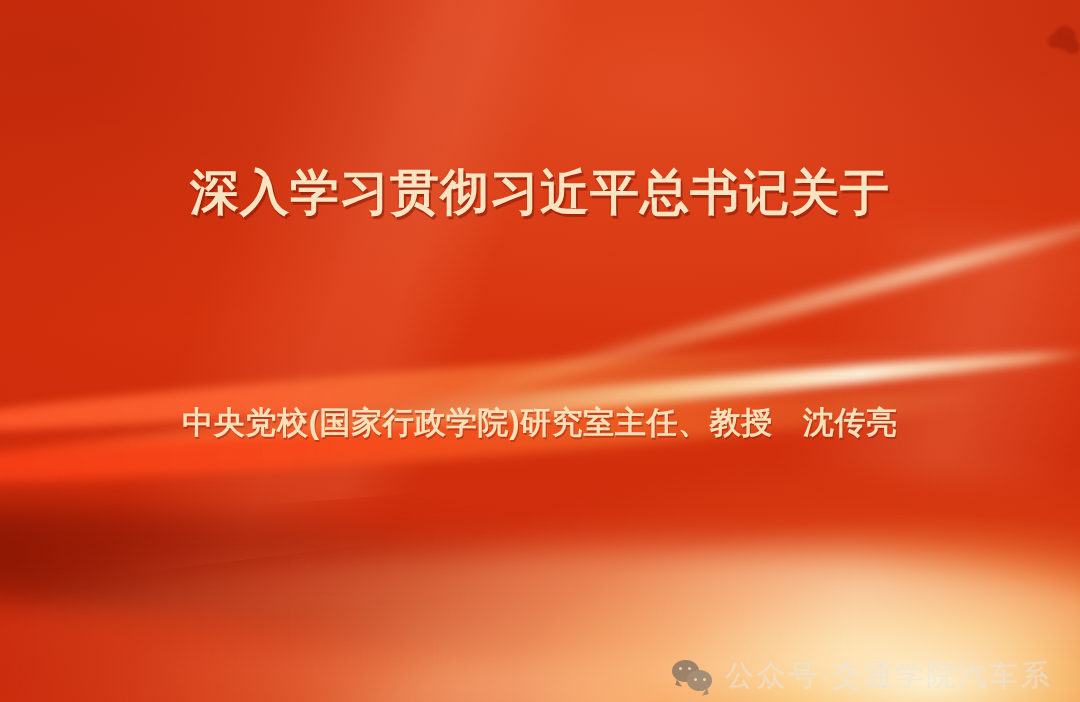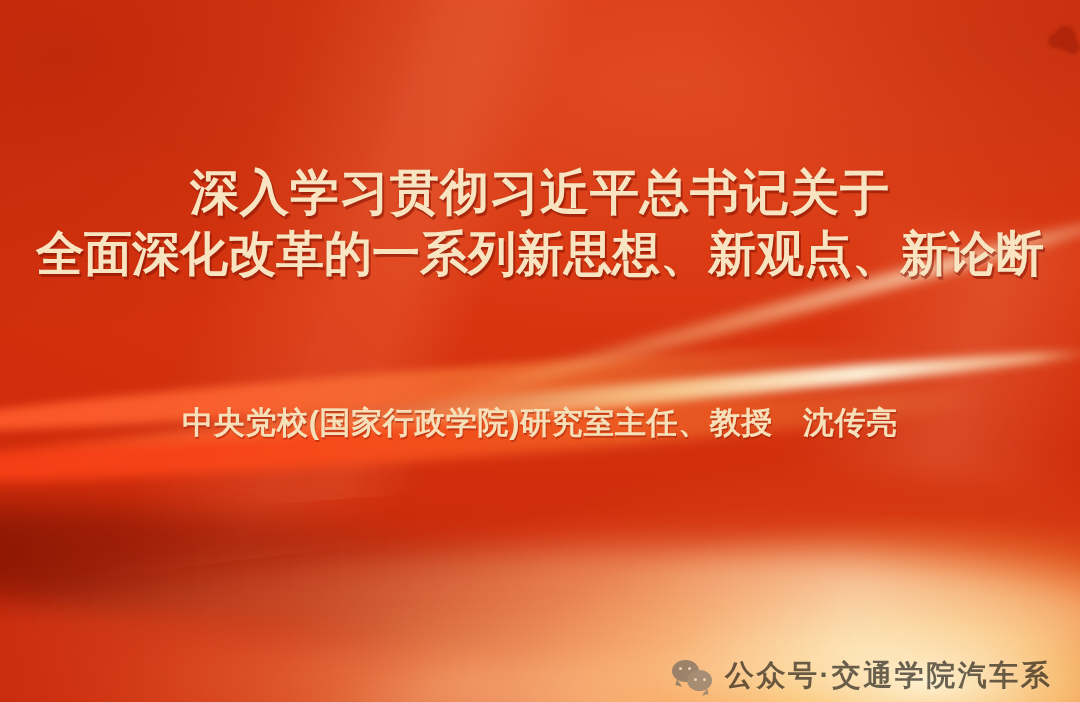--- a/index.html
+++ b/index.html
@@ -252,23 +252,23 @@
     width: 3px; height: 3px;
     background: #e8e2d8;
     border-radius: 50%;
   }
   .wechat-icon .d1 { left: 7px;  top: 8px; }
   .wechat-icon .d2 { left: 16px; top: 8px; }
   .wechat-icon .d3 { left: 22px; top: 19px; }
   .wechat-icon .d4 { left: 31px; top: 19px; }
 
   .watermark-text {
-    color: #000000;
+    color: #e5e5e5;
     font-size: 29px;
-    font-weight: 700;
+    font-weight: 400;
     letter-spacing: 2.5px;
     white-space: nowrap;
     text-shadow: 0 1px 1px rgba(255,235,200,0.35);
   }
 </style>
 </head>
 <body>
 
 <div class="stage">
 
@@ -293,21 +293,20 @@
   <div class="corner-emblem">
     <div class="blob b1"></div>
     <div class="blob b2"></div>
     <div class="blob b3"></div>
   </div>
 
   <div class="content">
 
     <div class="title-block">
       <span class="title-line">深入学习贯彻习近平总书记关于</span>
-      <span class="title-line wide">全面深化改革的一系列新思想、新观点、新论断</span>
     </div>
 
     <div class="subtitle">
       <span>中央党校(国家行政学院)研究室主任、教授</span><span class="gap"></span><span>沈传亮</span>
     </div>
 
     <div class="watermark">
       <span class="wechat-icon">
         <span class="bub big"></span>
         <span class="bub small"></span>

